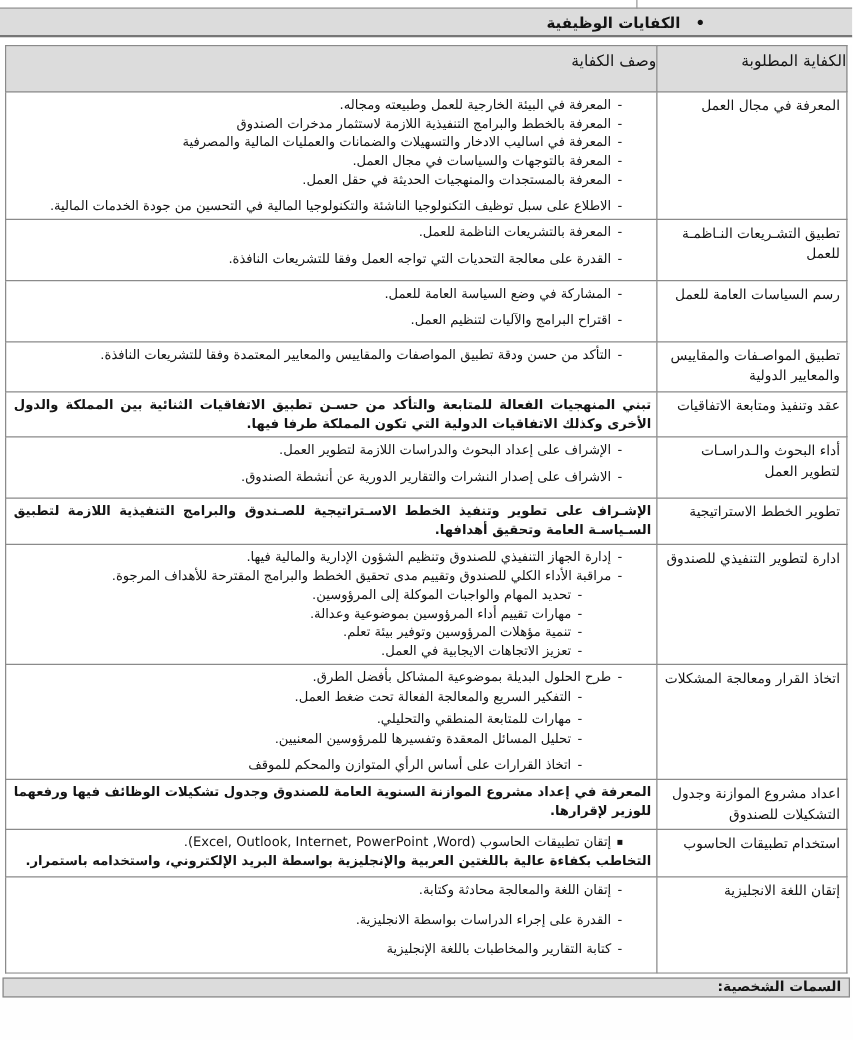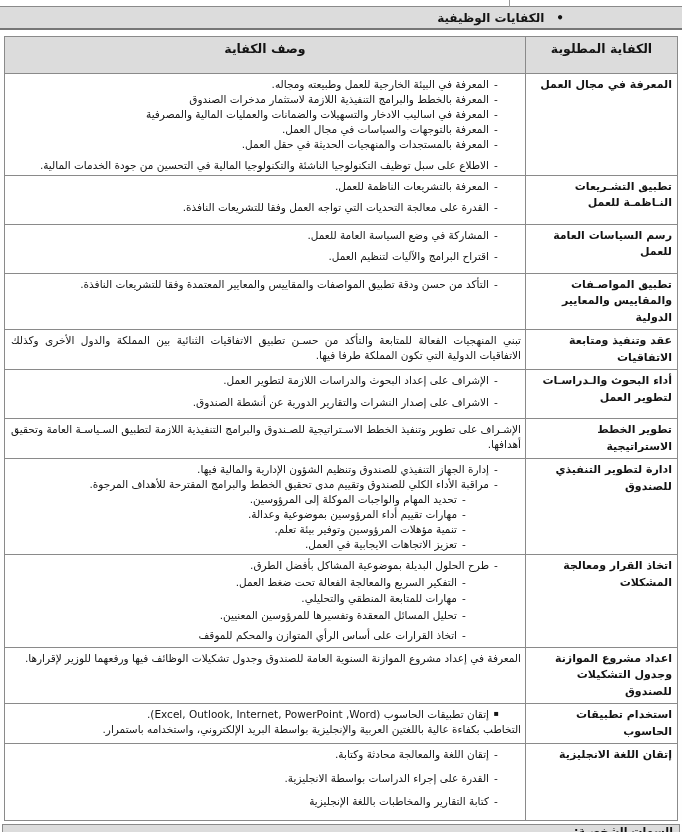--- a/index.html
+++ b/index.html
@@ -39,39 +39,39 @@
   .white-gap { height: 6px; background: #fff; }
   .white-gap2 { height: 3px; background: #fff; }
 
   table.comp {
     width: 674px; margin: 0 4px;
     border-collapse: collapse; table-layout: fixed;
     font-size: 10.5px;
   }
   table.comp, table.comp th, table.comp td { border: 1px solid #8a8a8a; }
   table.comp th {
-    background: #dcdcdc; font-weight: bold; font-size: 12.5px;
-    vertical-align: top; padding-top: 4px; text-align: center;
+    background: #dcdcdc; font-weight: normal; font-size: 12.5px;
+    vertical-align: top; padding-top: 4px; text-align: right;
     height: 37px;
   }
   th.col-required { width: 152px; }
   td.title-cell {
-    font-weight: bold; font-size: 11px; line-height: 1.5;
+    font-weight: normal; font-size: 11px; line-height: 1.5;
     vertical-align: top; text-align: right;
     padding: 3px 5px 3px 2px; background: #fff;
   }
   td.desc-cell { vertical-align: top; padding: 3px 4px 2px 4px; background: #fff; }
 
   .item { display: flex; align-items: flex-start; line-height: 14.5px; }
   .item .b { flex: 0 0 14px; text-align: center; }
   .item .b.sq { font-size: 8px; line-height: 14.5px; font-weight: bold; }
   .item .t { flex: 1 1 auto; }
   .ind1 { padding-right: 18px; }
   .ind2 { padding-right: 50px; }
-  .para { display: block; text-align: justify; line-height: 15px; padding-left: 2px; }
+  .para { display: block; text-align: justify; line-height: 15px; padding-left: 2px; font-weight: bold; }
   .gap-before { margin-top: 6px; }
   .tight .item { margin-bottom: 0.5px; }
   .semi  .item { margin-bottom: 2px; }
   .loose .item { margin-bottom: 7px; }
   .wide  .item { margin-bottom: 9px; }
 
   #competency-rows tr:nth-child(1)  { height: 95px; }
   #competency-rows tr:nth-child(2)  { height: 35px; }
   #competency-rows tr:nth-child(3)  { height: 36px; }
   #competency-rows tr:nth-child(4)  { height: 34px; }

